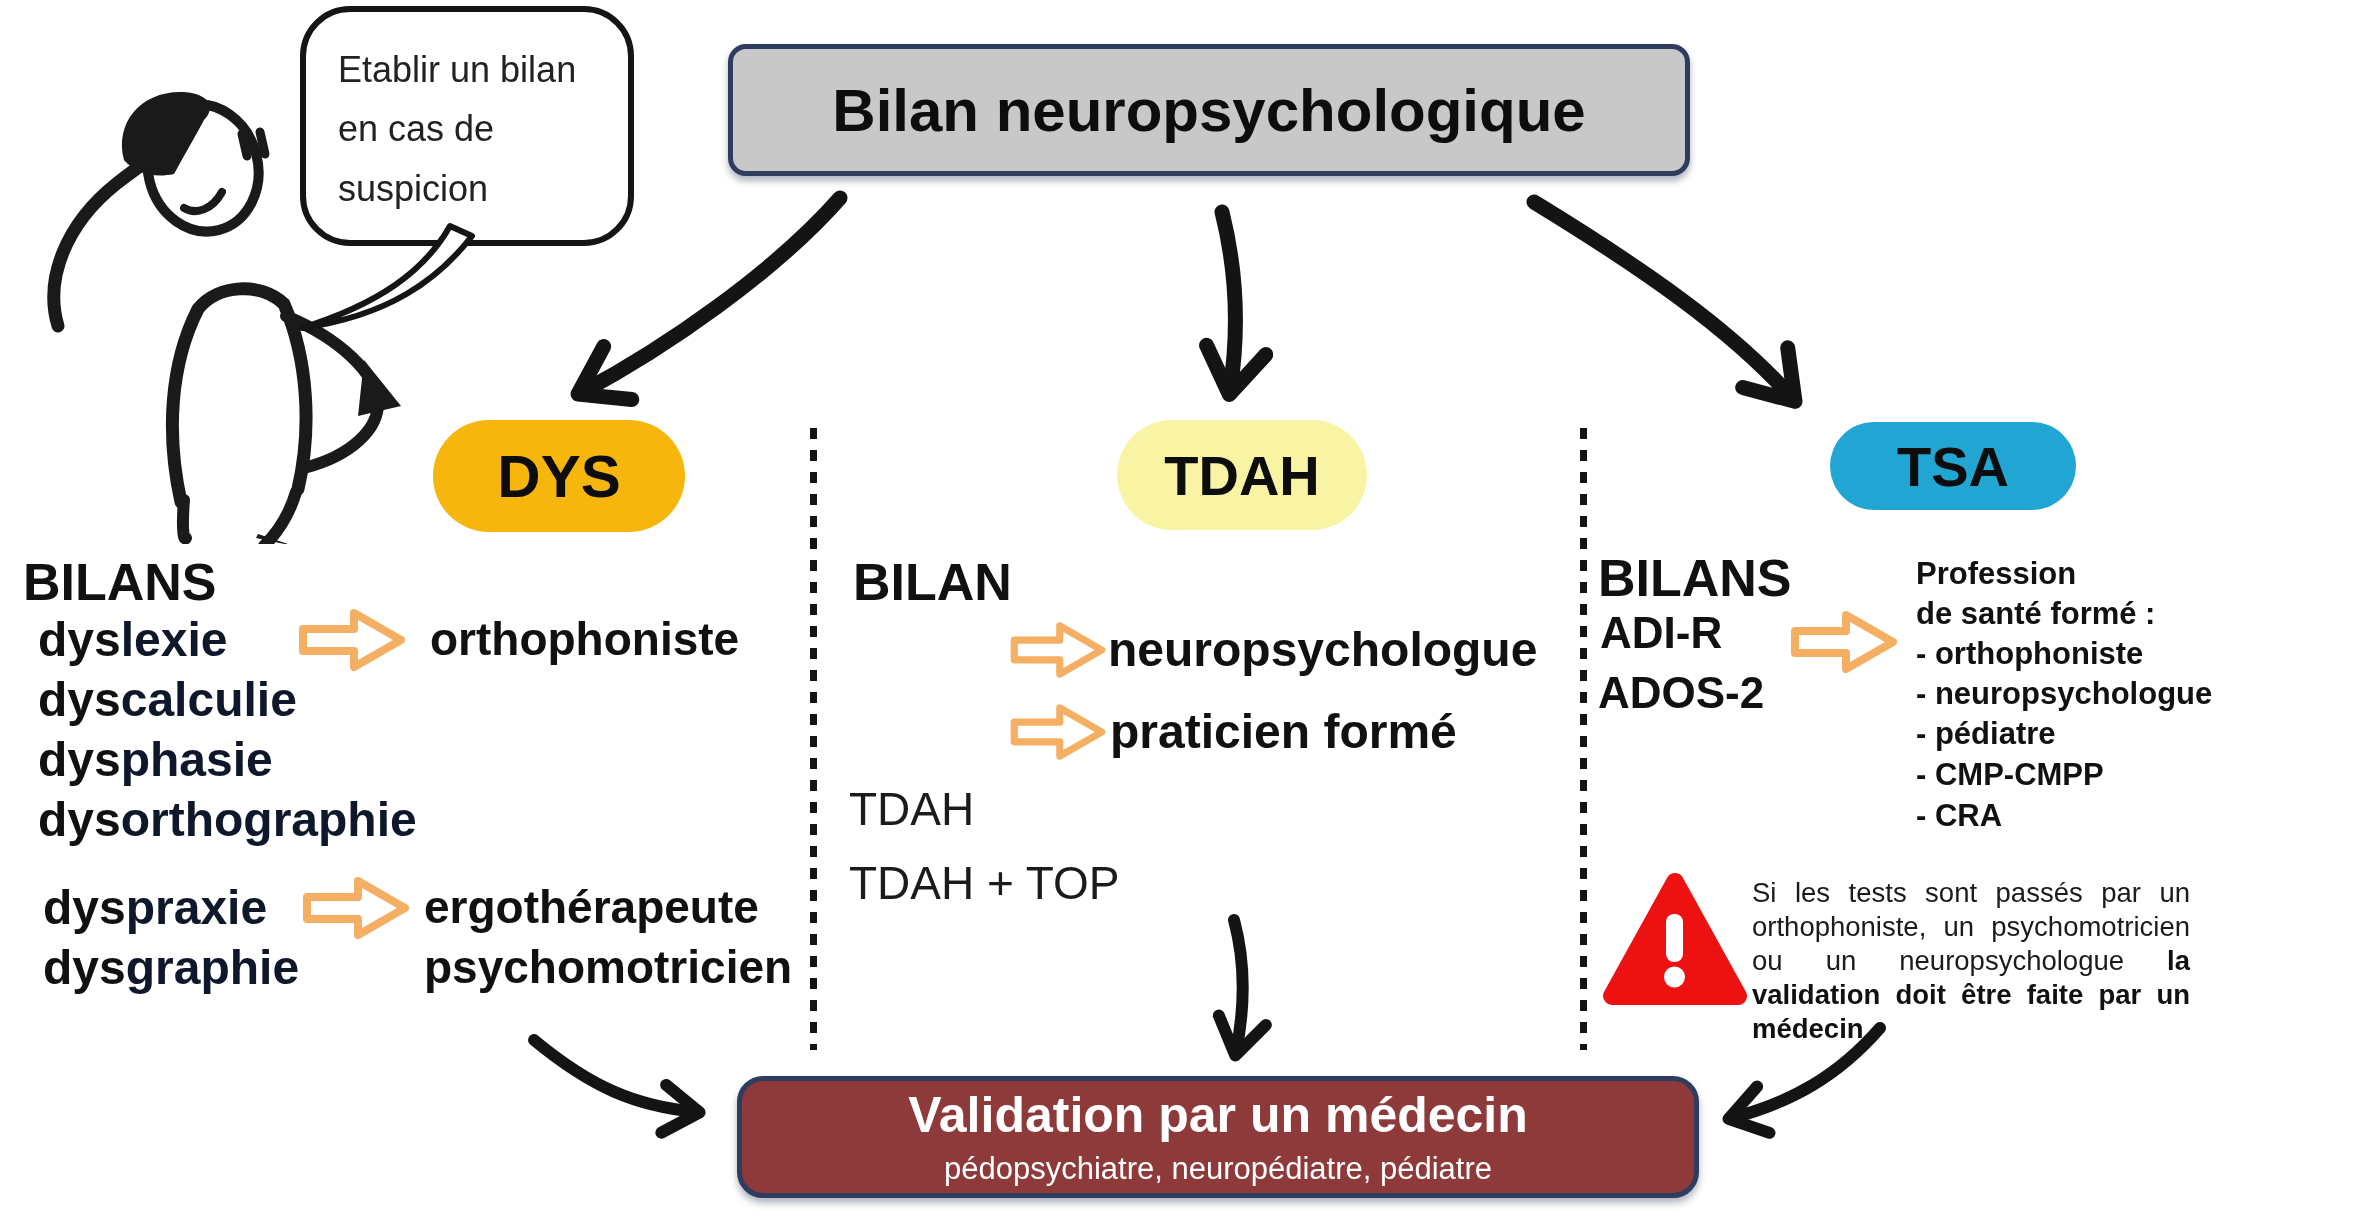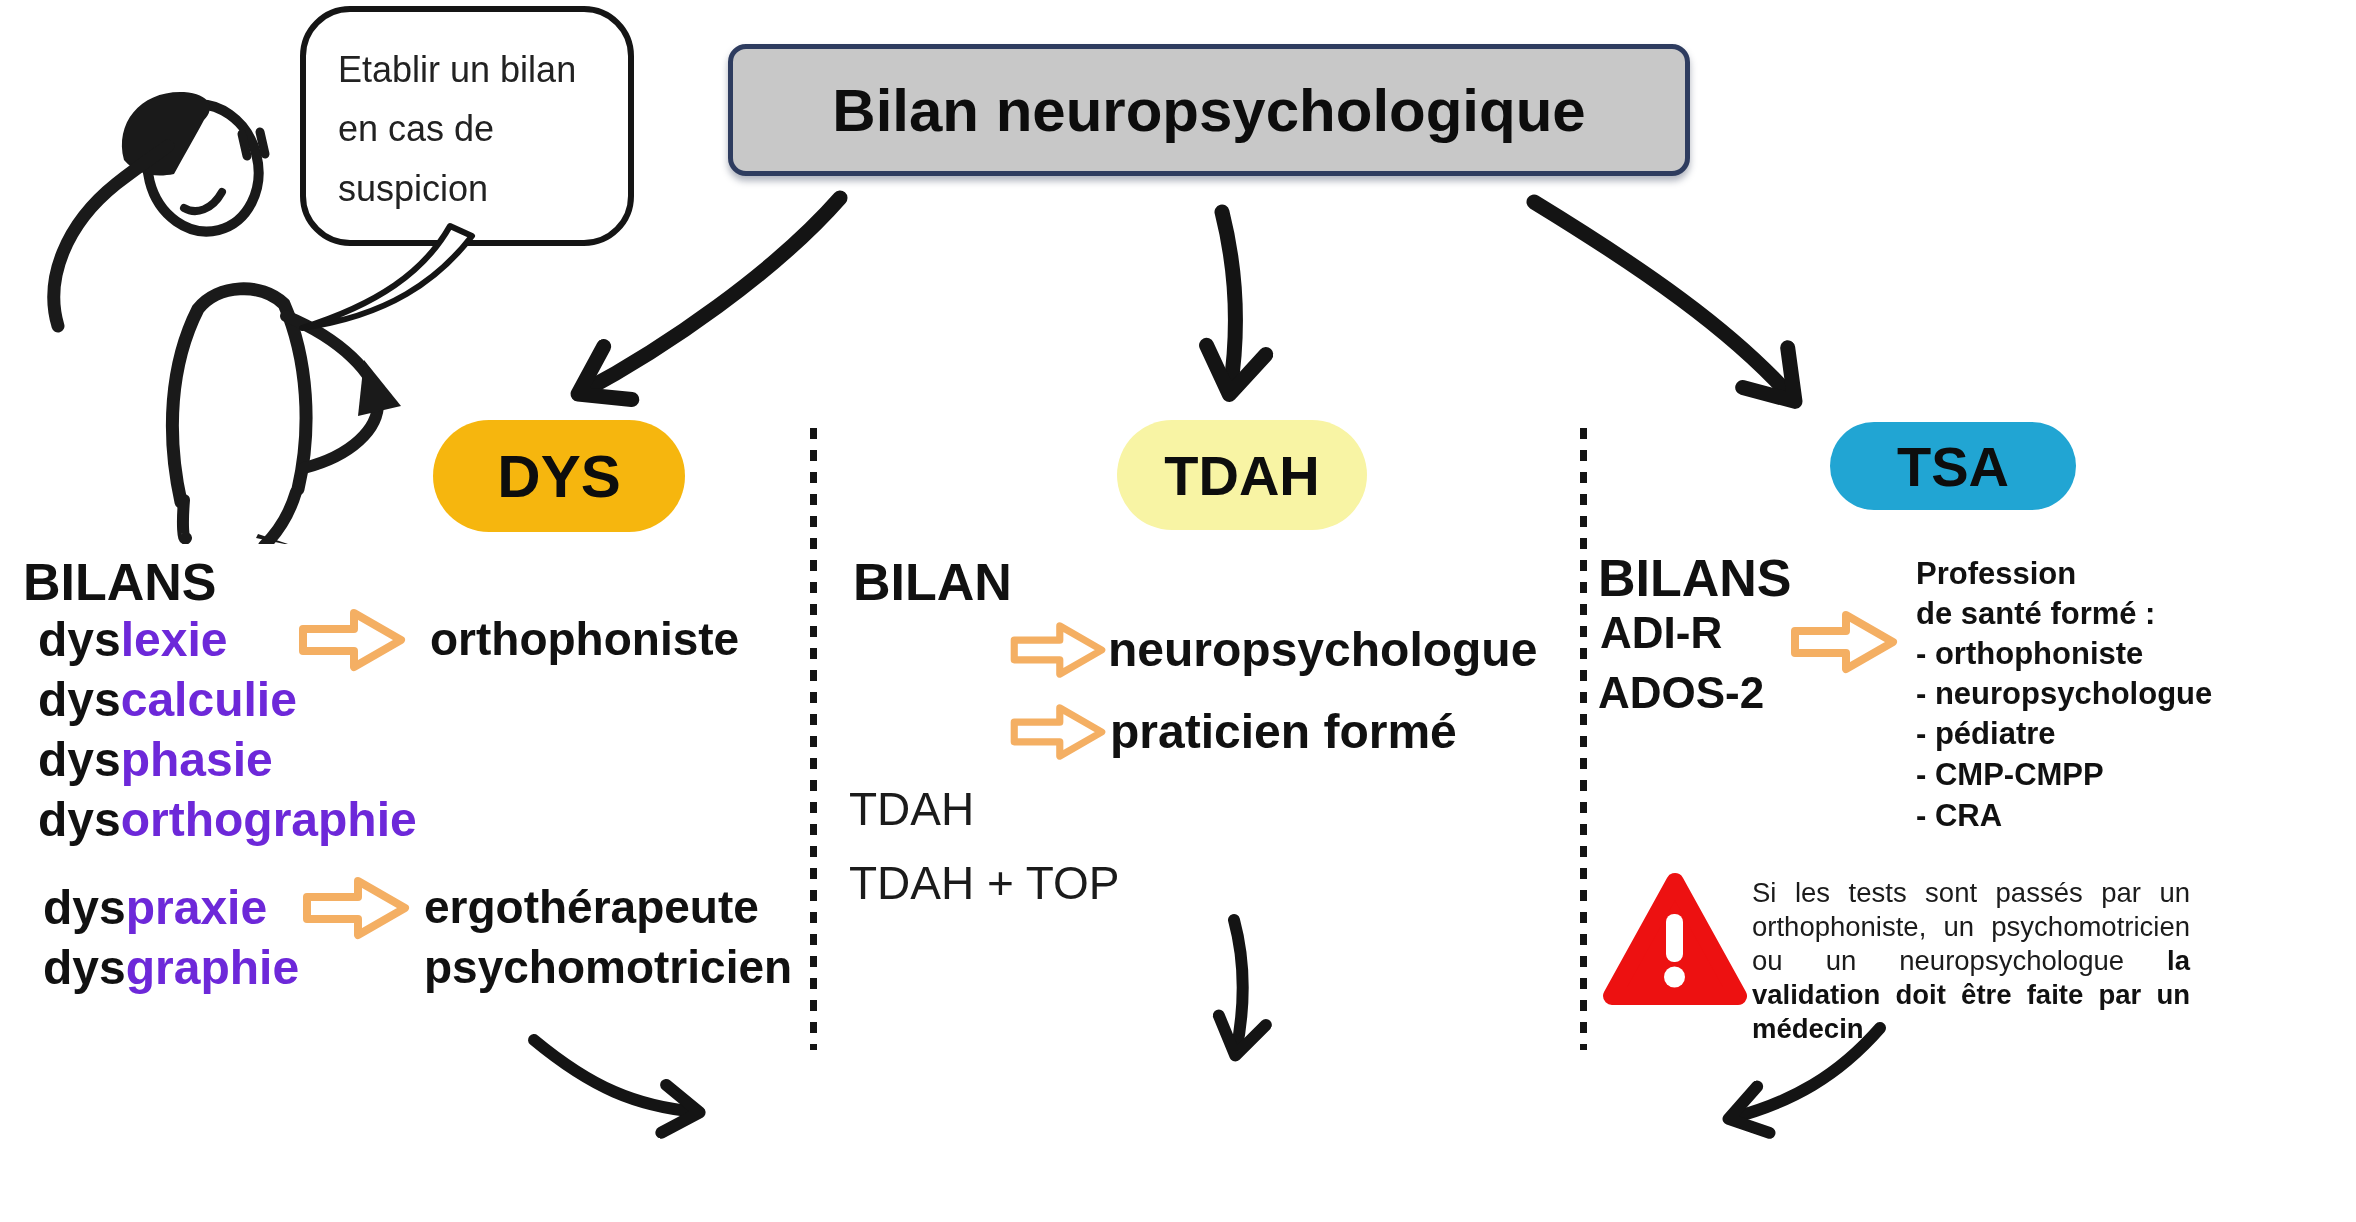--- a/index.html
+++ b/index.html
@@ -46,21 +46,21 @@
 
   
   .divider{
     width:7px;top:428px;height:622px;
     background:repeating-linear-gradient(to bottom,#141414 0 11px,transparent 11px 22px);
   }
 
   
   .h1{font-size:52px;font-weight:bold;white-space:nowrap;}
   .dysword{font-size:48px;font-weight:bold;white-space:nowrap;}
-  .dysword .blue{color:#6d28d9;margin-top:22px;}
+  .dysword .blue{color:#0f172a;margin-top:22px;}
   .spec{font-size:46px;font-weight:bold;white-space:nowrap;}
   .plain{font-size:46px;color:#1b1b1b;white-space:nowrap;}
   .test{font-size:44px;font-weight:bold;white-space:nowrap;}
   .prof{font-size:31px;font-weight:bold;white-space:nowrap;}
   .warn-text{
     left:1752px;top:876px;width:438px;font-size:27.5px;line-height:34px;
     text-align:justify;color:#1b1b1b;
   }
   .warn-text b{color:#111;}
 </style>
@@ -172,14 +172,18 @@
 
   <svg class="abs" style="left:1602px;top:872px" width="146" height="138" viewBox="0 0 146 138">
     <polygon points="73,10 136,124 10,124" fill="#ED1111" stroke="#ED1111" stroke-width="18" stroke-linejoin="round"></polygon>
     <rect x="64" y="42" width="17" height="48" rx="8" fill="#fff"></rect>
     <circle cx="72.5" cy="105" r="10.5" fill="#fff"></circle>
   </svg>
   <div class="abs warn-text">
     <span>Si les tests sont passés par un orthophoniste, un psychomotricien ou un neuropsychologue </span><b>la validation doit être faite par un médecin</b>
   </div>
 
+  <div class="abs validation-box" style="background-color: rgb(143, 58, 58);">
+    <div class="validation-title">Validation par un médecin</div>
+    <div class="validation-sub">pédopsychiatre, neuropédiatre, pédiatre</div>
+  </div>
 
 </div>
 
 </body></html>

